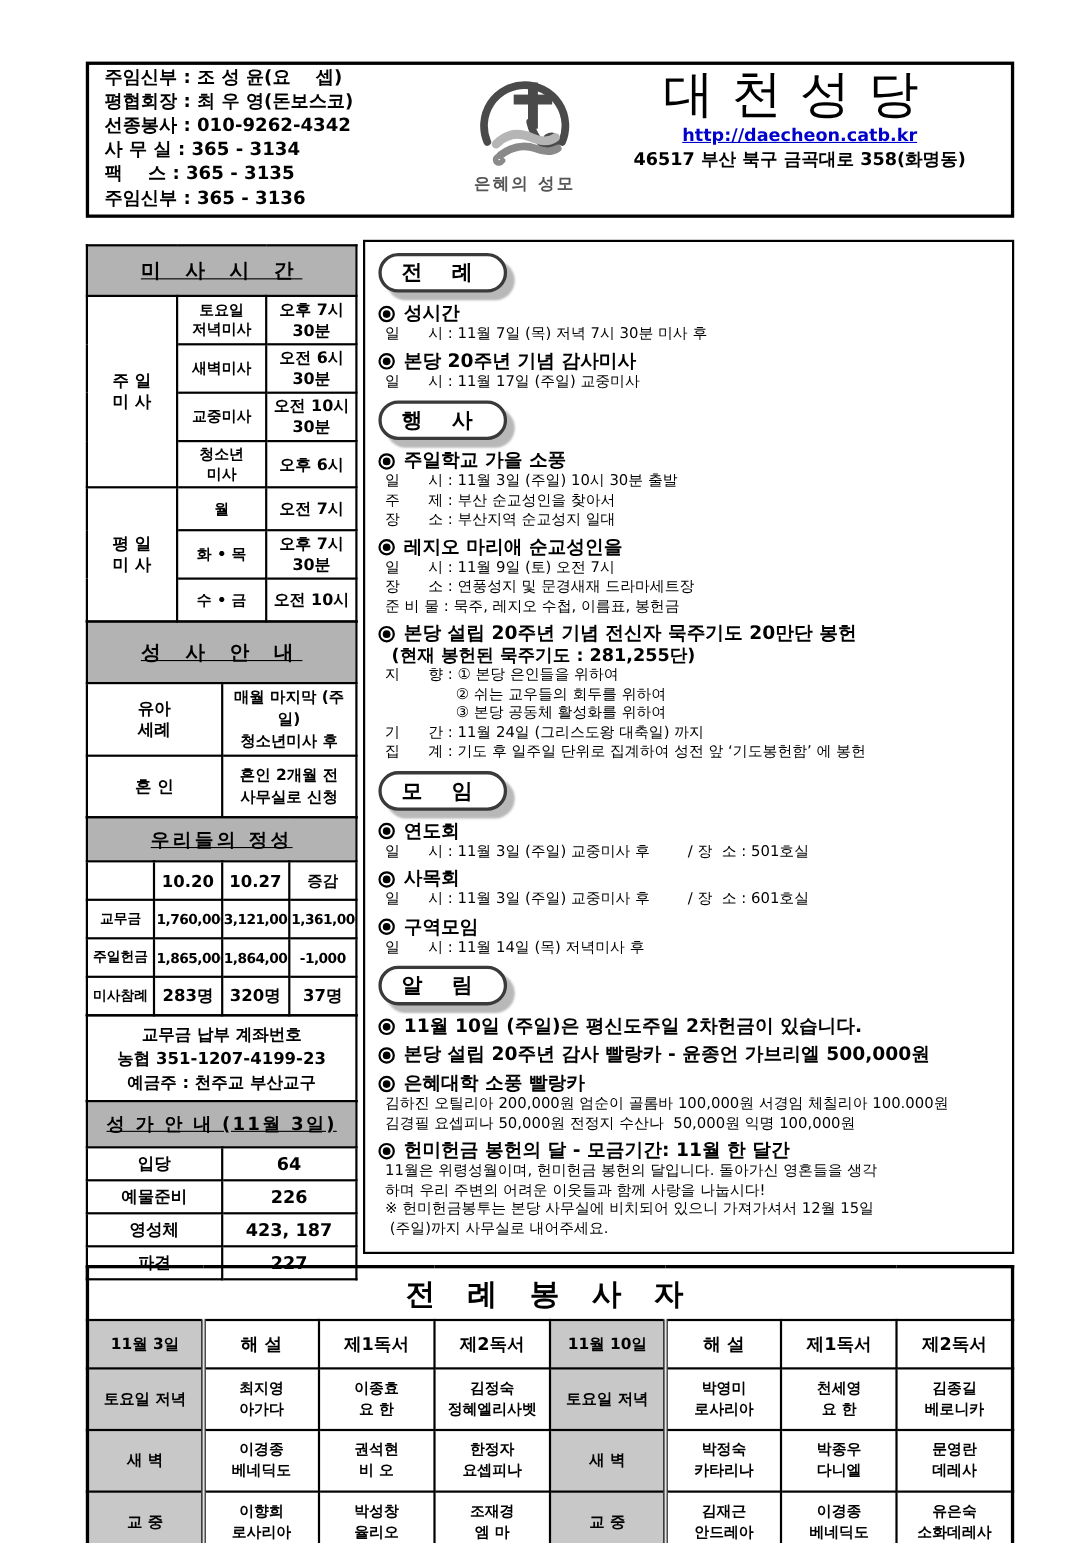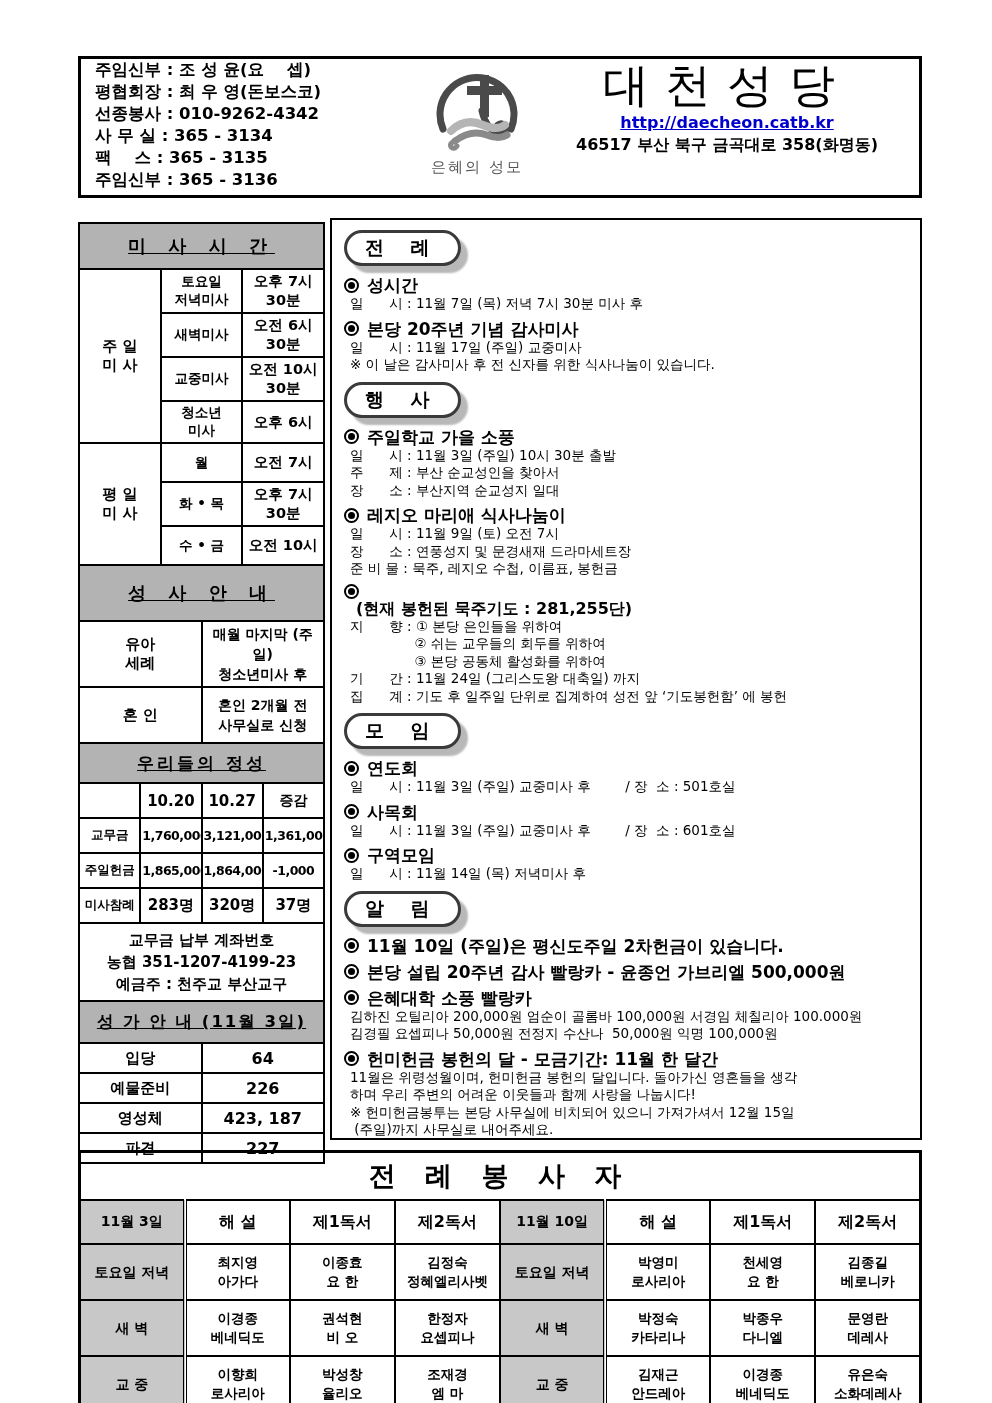--- a/index.html
+++ b/index.html
@@ -4,21 +4,21 @@
 <style>
   html,body{margin:0;padding:0;background:#fff;}
   body{width:992px;height:1403px;position:relative;font-family:"DejaVu Sans","Liberation Sans",sans-serif;color:#000;}
 
   
   .header-box{position:absolute;left:78px;top:56px;width:844px;height:142px;border:3px solid #000;
     box-sizing:border-box;display:flex;align-items:flex-start;}
   .contact{width:318px;padding-left:14px;font-weight:bold;font-size:16.5px;line-height:22px;white-space:pre;}
   .logo-wrap{width:128px;text-align:center;}
   .logo-wrap svg{display:block;margin:0 auto;}
-  .logo-caption{font-weight:normal;font-size:15px;color:#555;letter-spacing:2px;margin-top:1px;}
+  .logo-caption{font-weight:bold;font-size:15px;color:#555;letter-spacing:2px;margin-top:1px;}
   .masthead{flex:1;text-align:center;padding-right:6px;}
   .masthead-title{font-size:46px;font-weight:normal;letter-spacing:16px;line-height:52px;white-space:nowrap;}
   .masthead-url{display:inline-block;color:#0000cc;font-weight:bold;font-size:16px;text-decoration:underline;margin-top:2px;}
   .masthead-address{font-size:16px;font-weight:bold;margin-top:3px;white-space:nowrap;}
 
   
   .sidebar{position:absolute;left:78px;top:222px;width:247px;}
   .side-table{border-collapse:collapse;width:100%;table-layout:fixed;}
   .side-table td{border:2px solid #000;font-weight:bold;text-align:center;vertical-align:middle;
     white-space:pre-line;padding:2px 1px;overflow:hidden;}
@@ -232,41 +232,41 @@
           <span class="bullet"></span>
           <span>성시간</span>
         </div>
         <div class="line">일      시 : 11월 7일 (목) 저녁 7시 30분 미사 후</div>
       </div><div class="item">
         <div class="item-title-row">
           <span class="bullet"></span>
           <span>본당 20주년 기념 감사미사</span>
         </div>
         <div class="line">일      시 : 11월 17일 (주일) 교중미사</div>
-        <div class="line">※ 이 날은 감사미사 후 전 신자를 위한 식사나눔이 있습니다.</div>
       </div></div>
     <div class="section"><div class="badge">행  사</div><div class="item">
         <div class="item-title-row">
           <span class="bullet"></span>
           <span>주일학교 가을 소풍</span>
         </div>
         <div class="line">일      시 : 11월 3일 (주일) 10시 30분 출발</div>
         <div class="line">주      제 : 부산 순교성인을 찾아서</div>
         <div class="line">장      소 : 부산지역 순교성지 일대</div>
       </div><div class="item">
         <div class="item-title-row">
           <span class="bullet"></span>
-          <span>레지오 마리애 식사나눔이</span>
+          <span>레지오 마리애 순교성인을</span>
         </div>
         <div class="line">일      시 : 11월 9일 (토) 오전 7시</div>
         <div class="line">장      소 : 연풍성지 및 문경새재 드라마세트장</div>
         <div class="line">준 비 물 : 묵주, 레지오 수첩, 이름표, 봉헌금</div>
       </div><div class="item">
         <div class="item-title-row">
           <span class="bullet"></span>
+          <span>본당 설립 20주년 기념 전신자 묵주기도 20만단 봉헌</span>
         </div>
         <div class="item-sub">(현재 봉헌된 묵주기도 : 281,255단)</div>
         <div class="line">지      향 : ① 본당 은인들을 위하여</div>
         <div class="line">               ② 쉬는 교우들의 회두를 위하여</div>
         <div class="line">               ③ 본당 공동체 활성화를 위하여</div>
         <div class="line">기      간 : 11월 24일 (그리스도왕 대축일) 까지</div>
         <div class="line">집      계 : 기도 후 일주일 단위로 집계하여 성전 앞 ‘기도봉헌함’ 에 봉헌</div>
       </div></div>
     <div class="section"><div class="badge">모  임</div><div class="item">
         <div class="item-title-row">

